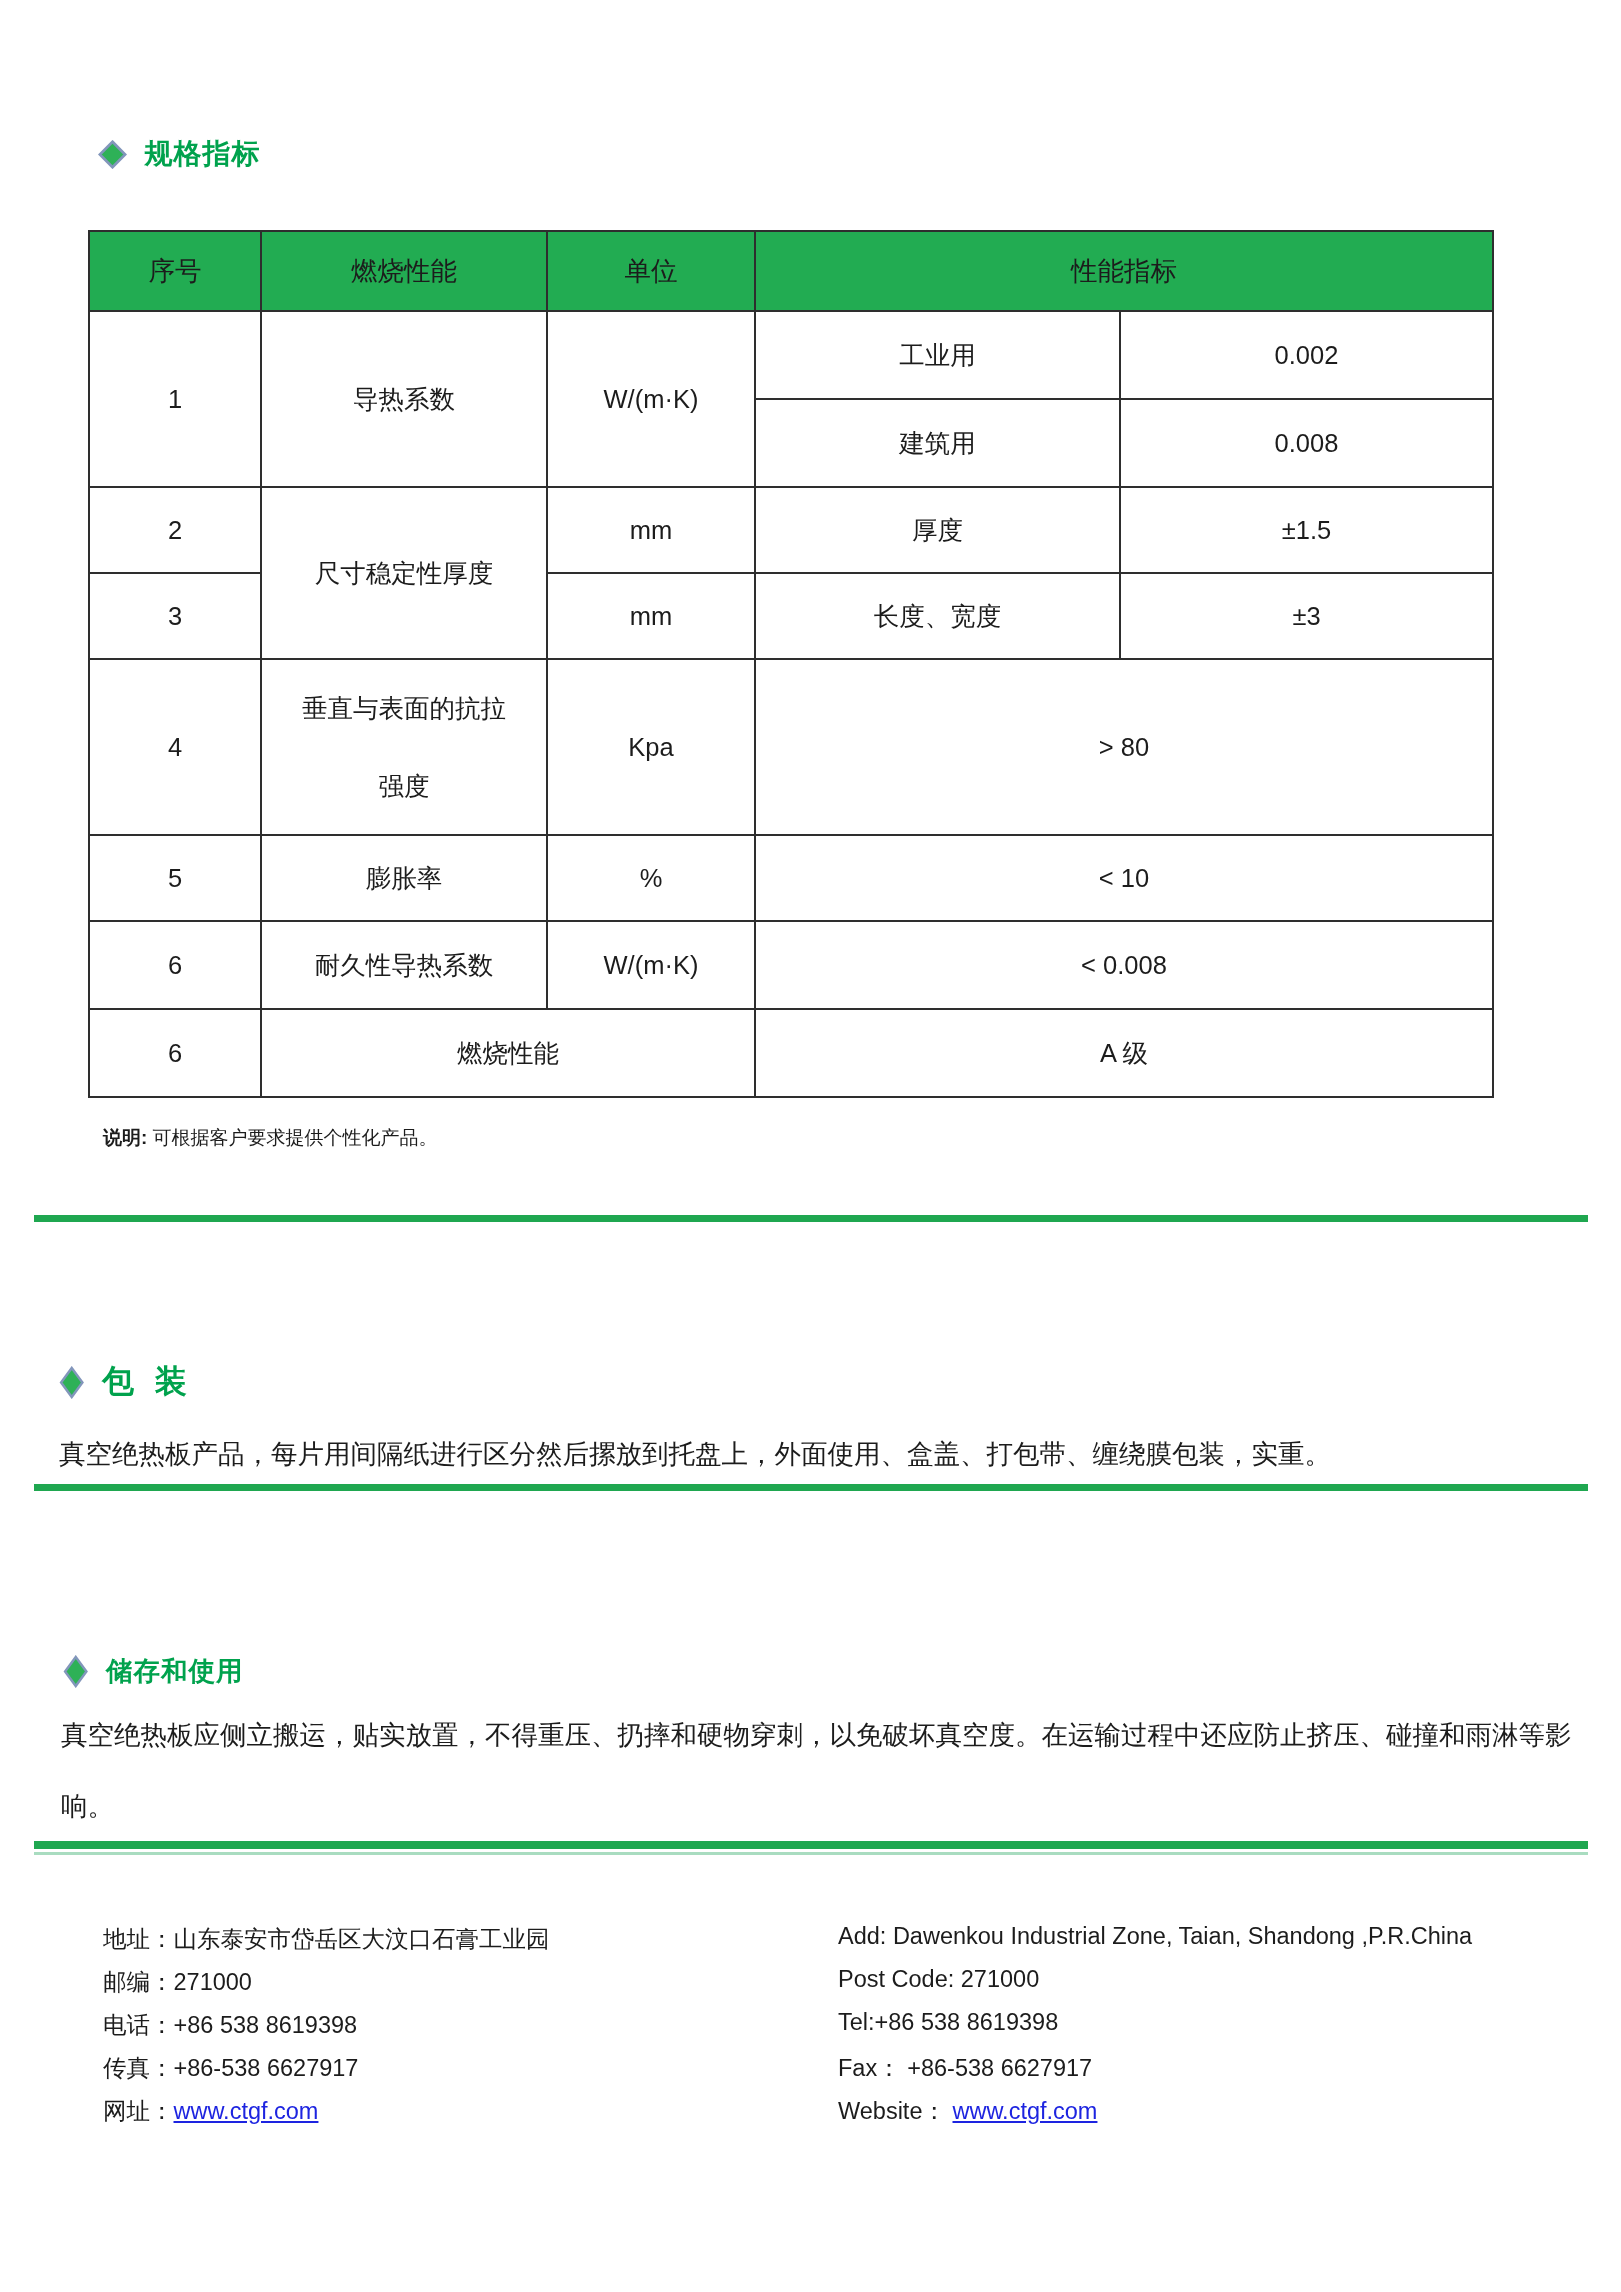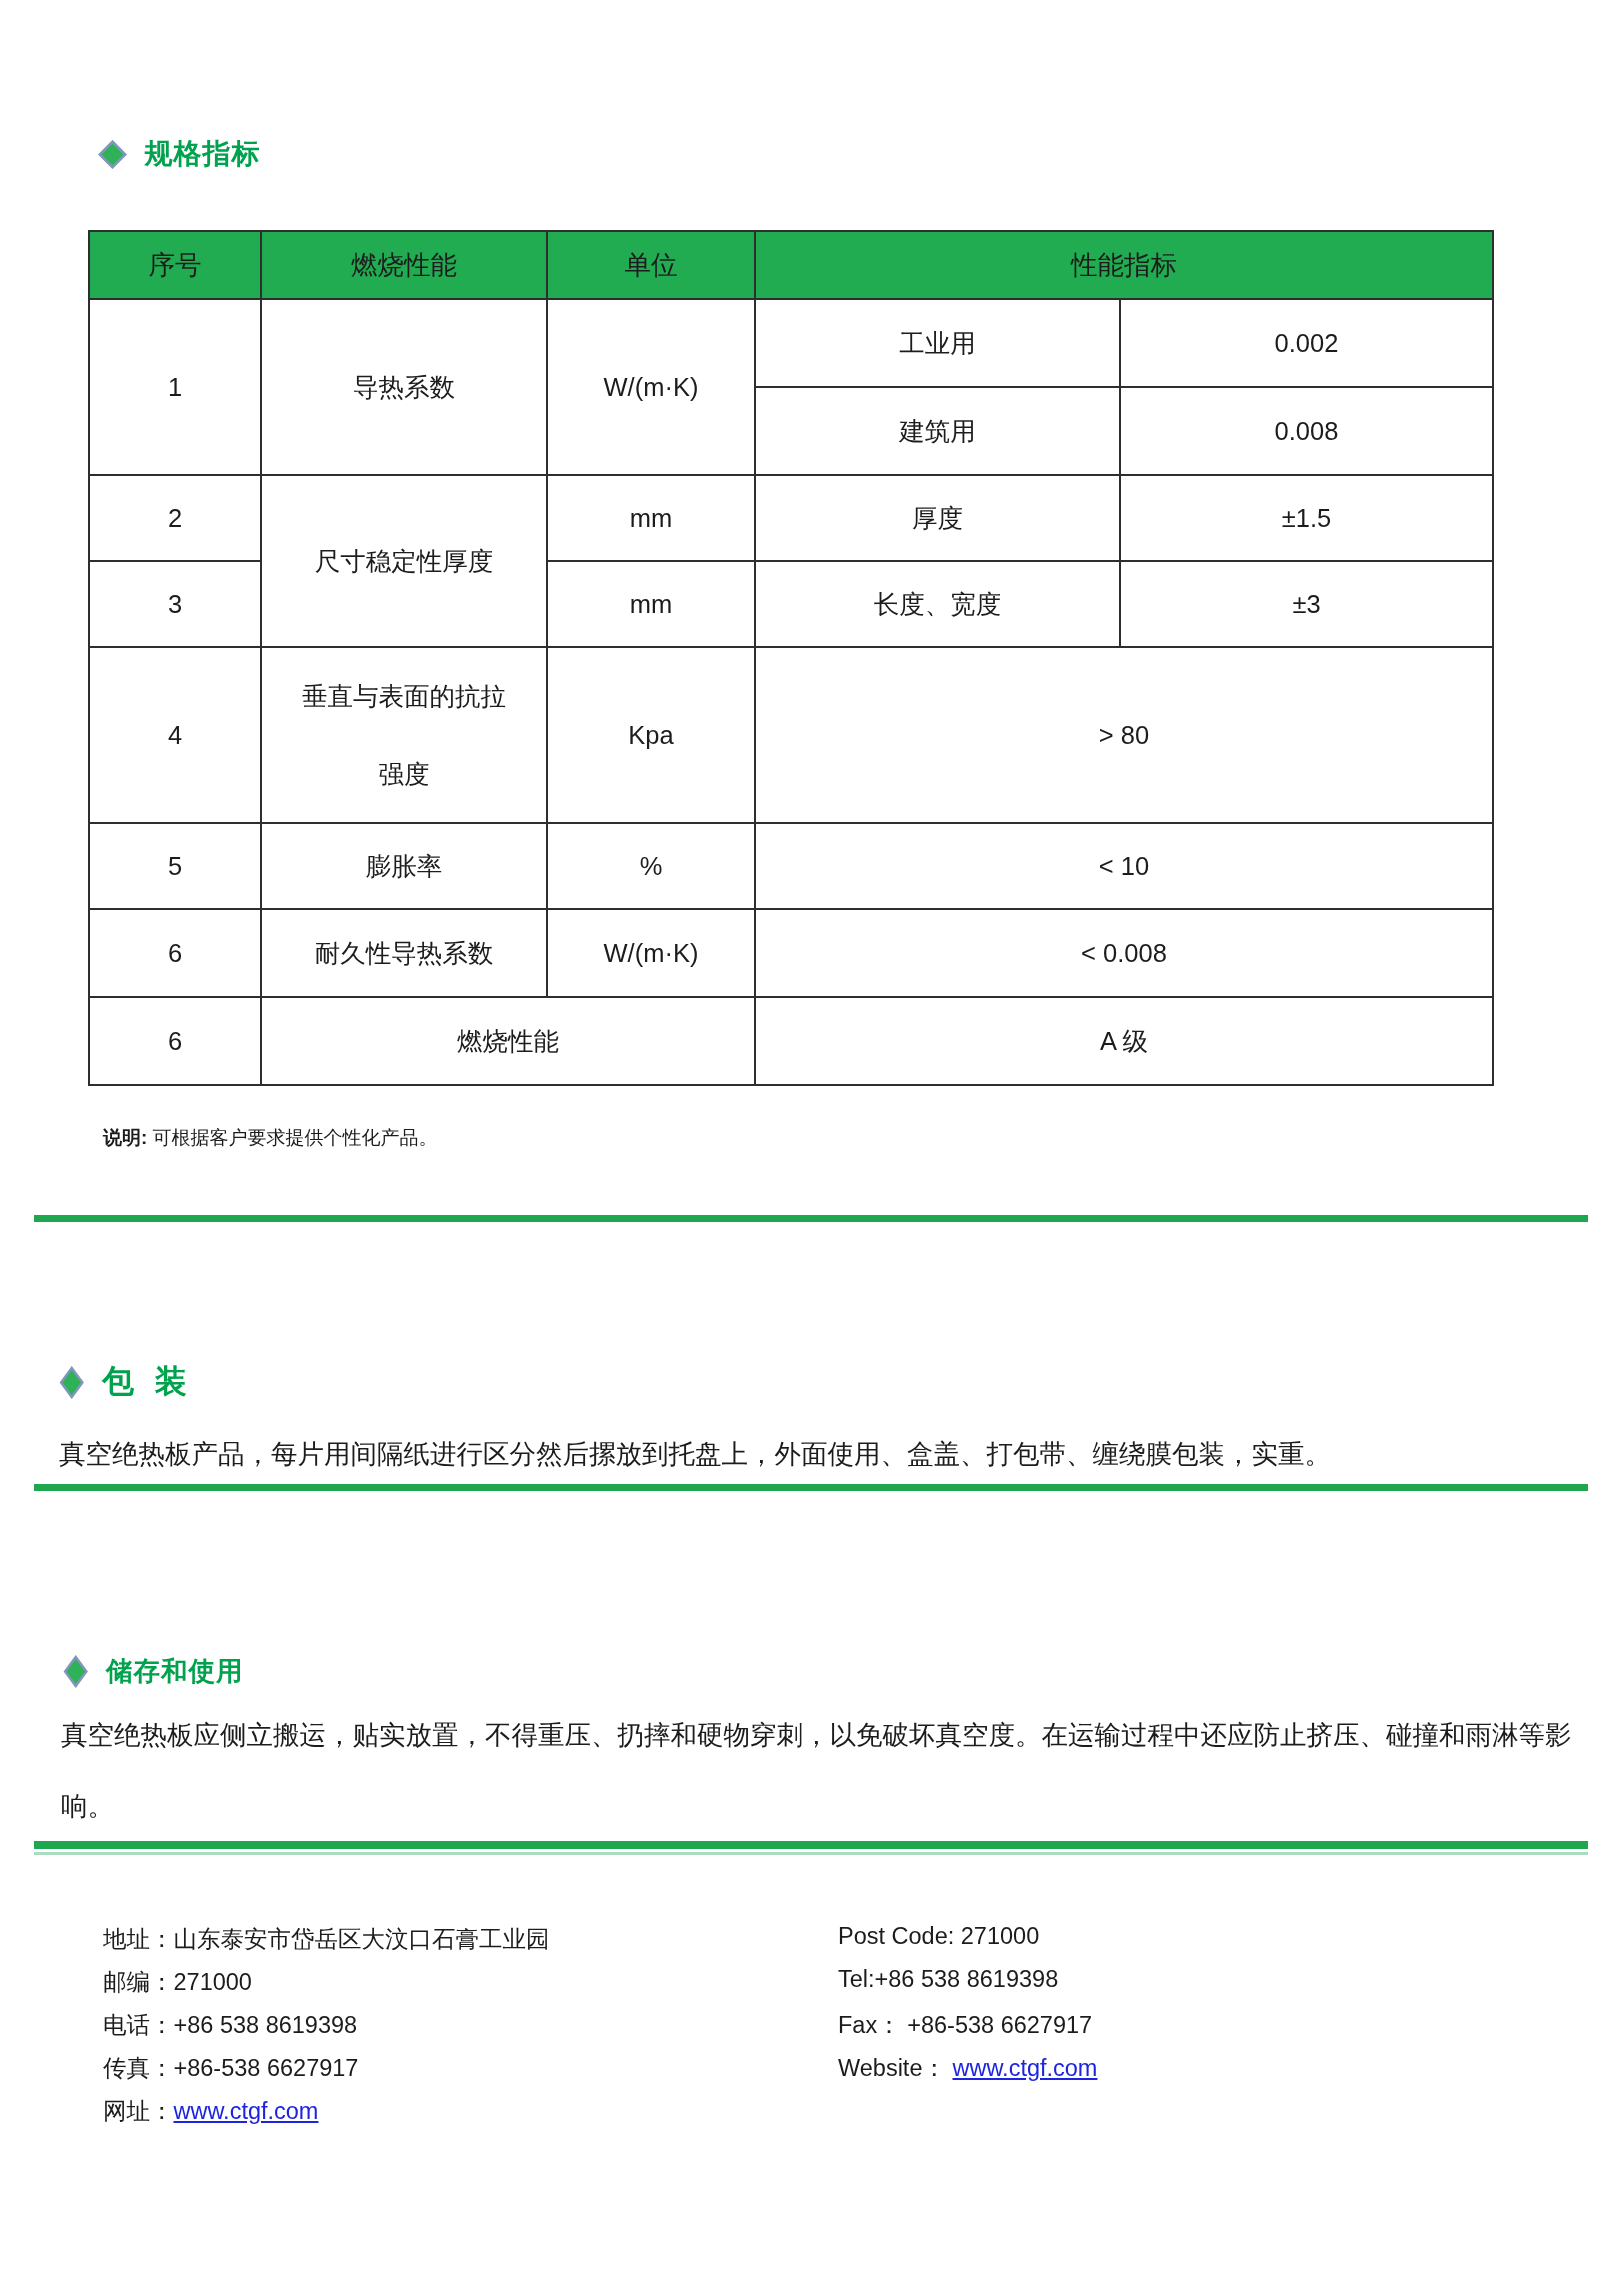--- a/index.html
+++ b/index.html
@@ -24,21 +24,21 @@
   
   table.params {
     position:absolute; top:230px; left:88px;
     width:1404px; border-collapse:collapse; table-layout:fixed;
   }
   table.params th, table.params td {
     border:2px solid #2e2e2e; text-align:center; vertical-align:middle;
     font-size:25.5px; color:#1c1c1c; padding:0;
   }
   table.params th {
-    background:#22ac52; font-weight:normal; height:68px; font-size:26.5px;
+    background:#22ac52; font-weight:normal; height:80px; font-size:26.5px;
   }
   .col-no { width:172px; }
   .col-spec { width:286px; }
   .col-unit { width:208px; }
   .col-pname { width:365px; }
   .col-pval { width:373px; }
   .rh90 { height:88px; }
   .rh88 { height:86px; }
   .rh180 { height:176px; }
   .pre { white-space:pre-line; line-height:78px; }
@@ -192,20 +192,24 @@
       <span class="val">+86-538 6627917</span>
   </div>
   <div class="footer-line">
     <span class="lbl">网址：</span>
       <span class="val link">www.ctgf.com</span>
   </div>
 </div>
 
 <div class="footer-col footer-right">
   <div class="footer-line">
+    <span class="lbl">Add: </span>
+      <span class="val">Dawenkou Industrial Zone, Taian, Shandong ,P.R.China</span>
+  </div>
+  <div class="footer-line">
     <span class="lbl">Post Code: </span>
       <span class="val">271000</span>
   </div>
   <div class="footer-line">
     <span class="lbl">Tel:</span>
       <span class="val">+86 538 8619398</span>
   </div>
   <div class="footer-line">
     <span class="lbl">Fax： </span>
       <span class="val">+86-538 6627917</span>

